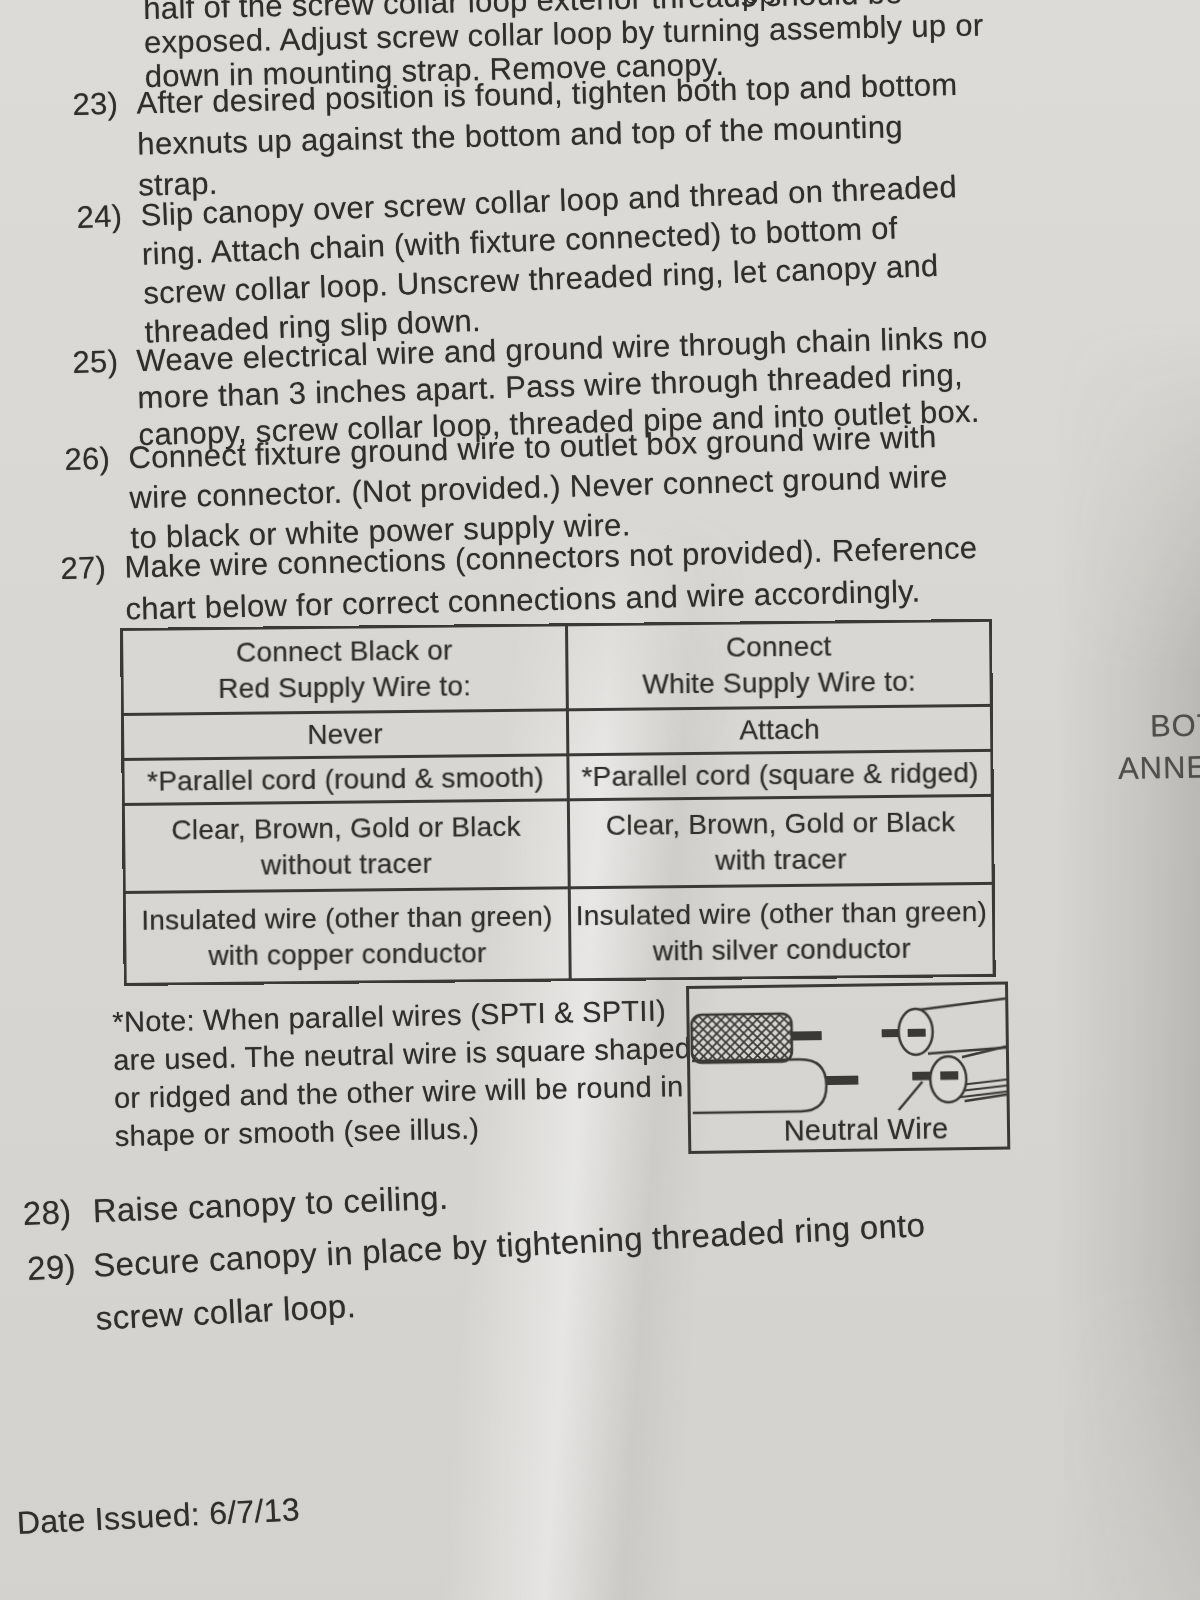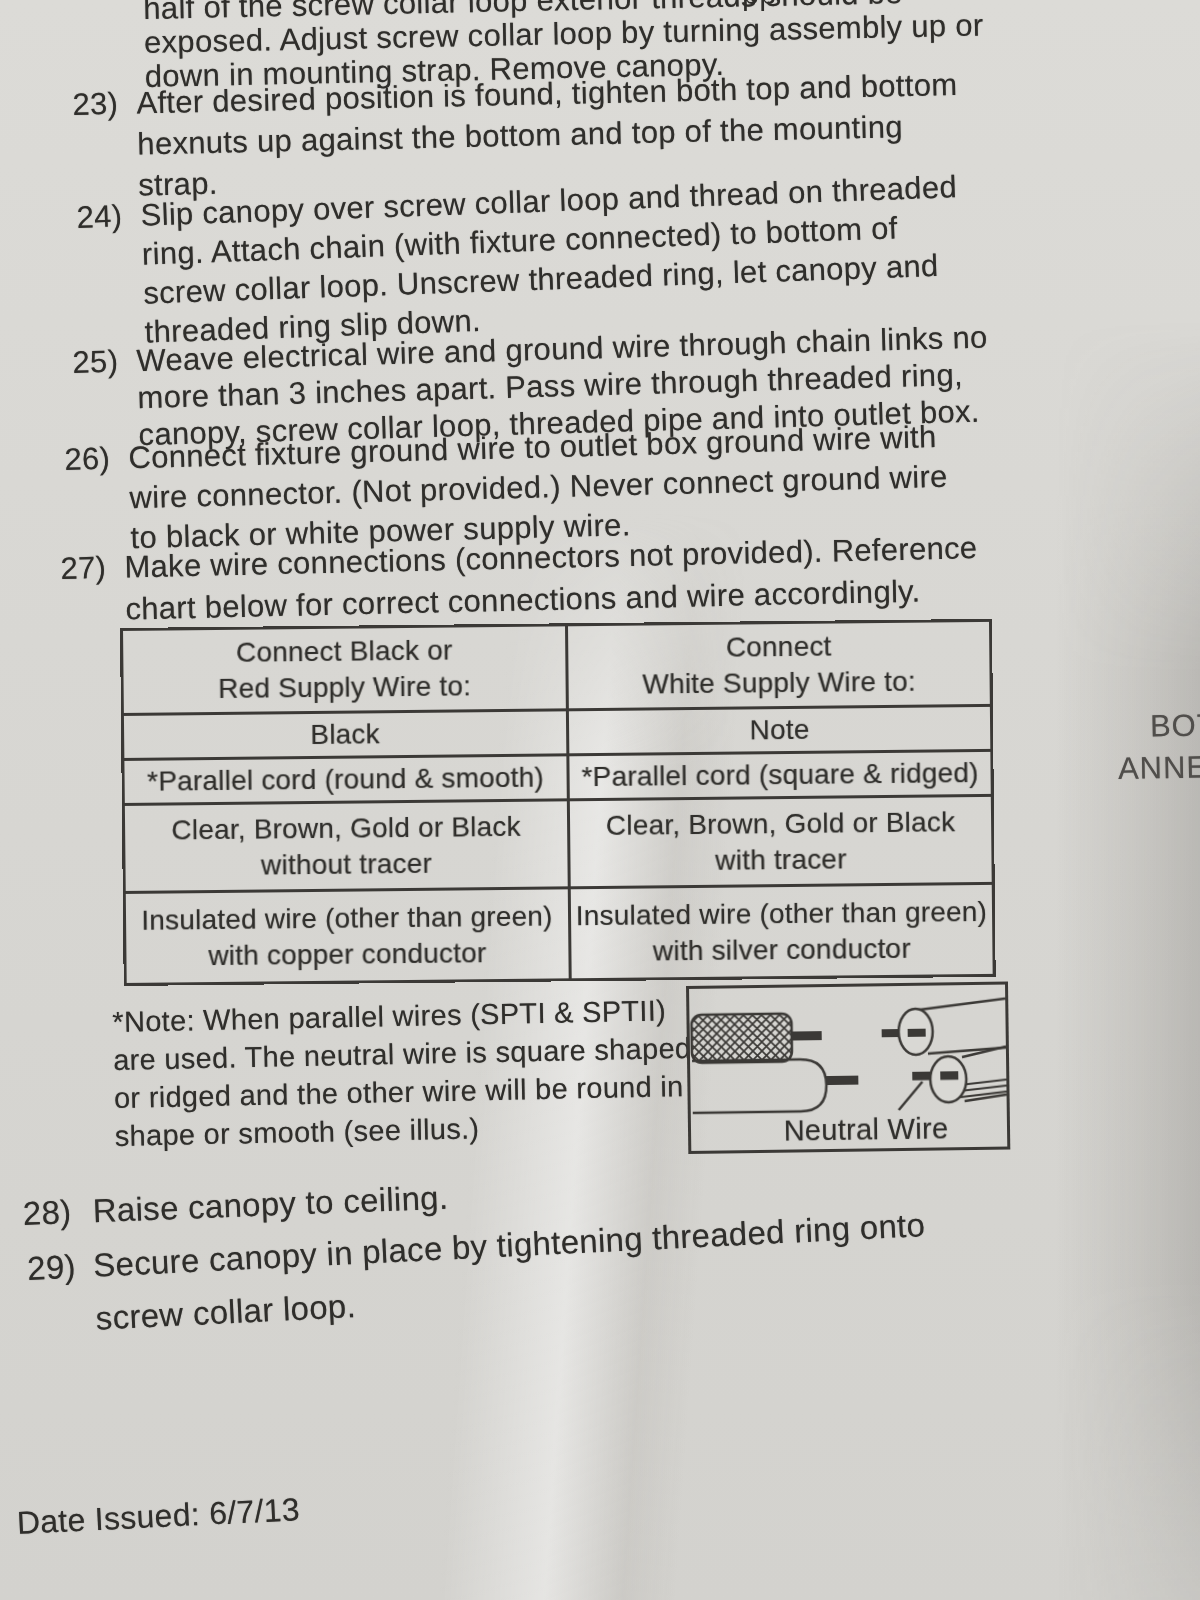--- a/index.html
+++ b/index.html
@@ -143,24 +143,24 @@
     <div class="wc">
       <span class="line">Connect Black or</span>
       <span class="line">Red Supply Wire to:</span>
     </div>
     <div class="wc c2">
       <span class="line">Connect</span>
       <span class="line">White Supply Wire to:</span>
     </div>
 
     <div class="wc rb">
-      <span class="line">Black</span>
-    </div>
-    <div class="wc c2 rb">
-      <span class="line">Note</span>
+      <span class="line">Never</span>
+    </div>
+    <div class="wc c2 rb">
+      <span class="line">Attach</span>
     </div>
 
     <div class="wc rb">
       <span class="line">*Parallel cord (round &amp; smooth)</span>
     </div>
     <div class="wc c2 rb">
       <span class="line">*Parallel cord (square &amp; ridged)</span>
     </div>
 
     <div class="wc rb">

